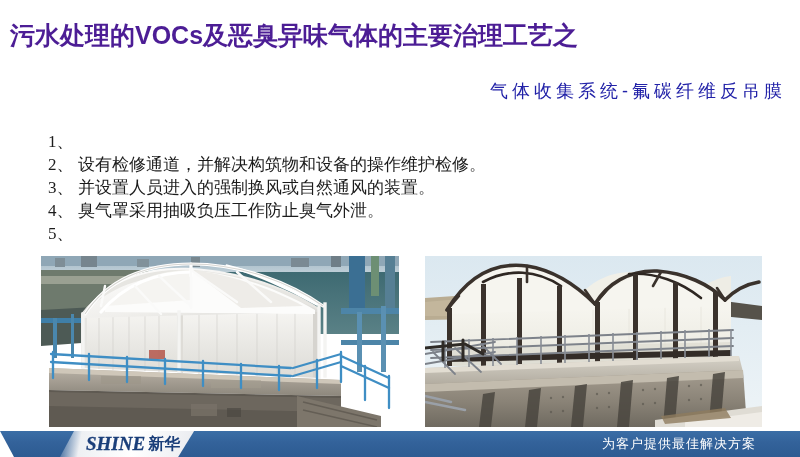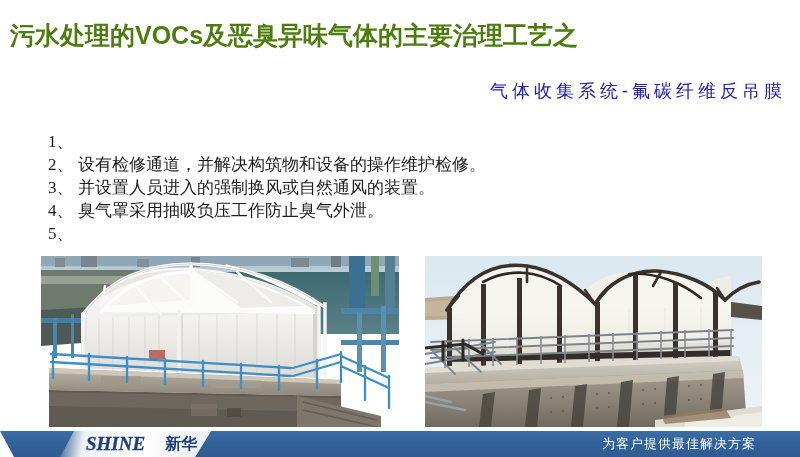--- a/index.html
+++ b/index.html
@@ -17,21 +17,21 @@
 
   
   #slide-title-line1 {
     position: absolute;
     left: 10px;
     top: 19px;
     width: 700px;
     height: 32px;
     font-size: 25px;
     font-weight: bold;
-    color: #4d7c0f;
+    color: #4c1d95;
     letter-spacing: 0px;
     white-space: nowrap;
     line-height: 32px;
   }
   #slide-title-line2 {
     position: absolute;
     right: 14px;
     top: 72px;
     height: 38px;
     font-size: 18px;
@@ -112,21 +112,21 @@
     position: absolute;
     left: 60px;
     bottom: 0;
     height: 26px;
     padding: 0 14px 0 26px;
     background: #f2f3f5;
     background: linear-gradient(100deg, rgba(255,255,255,0) 0%, #eef0f3 16%, #ffffff 55%, #e9ebef 100%);
     clip-path: polygon(14px 0, 100% 0, calc(100% - 16px) 100%, 0 100%);
     display: flex;
     align-items: center;
-    gap: 20px;
+    gap: 3px;
   }
   #footer-logo-shine {
     font-family: "Liberation Serif", "DejaVu Serif", serif;
     font-weight: bold;
     font-style: italic;
     font-size: 19px;
     color: #1b3f7a;
     letter-spacing: 0px;
     line-height: 20px;
     -webkit-text-stroke: 0.3px #1b3f7a;

